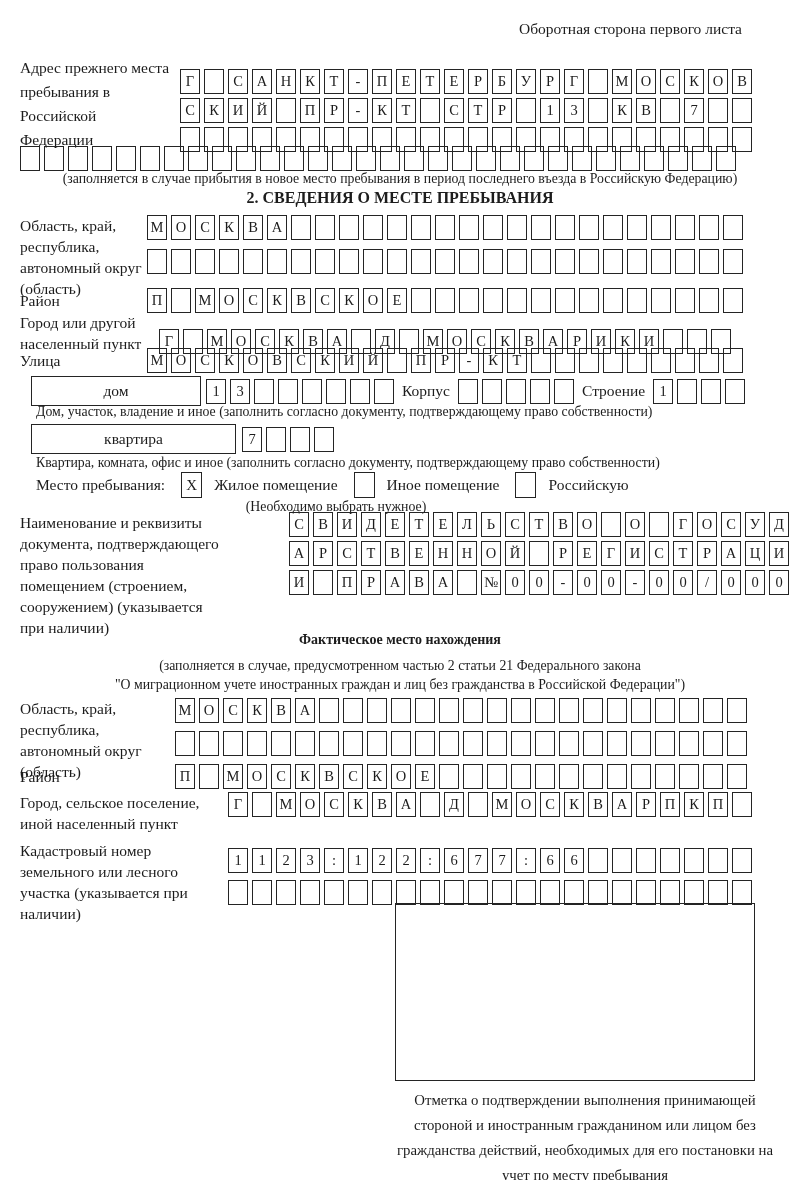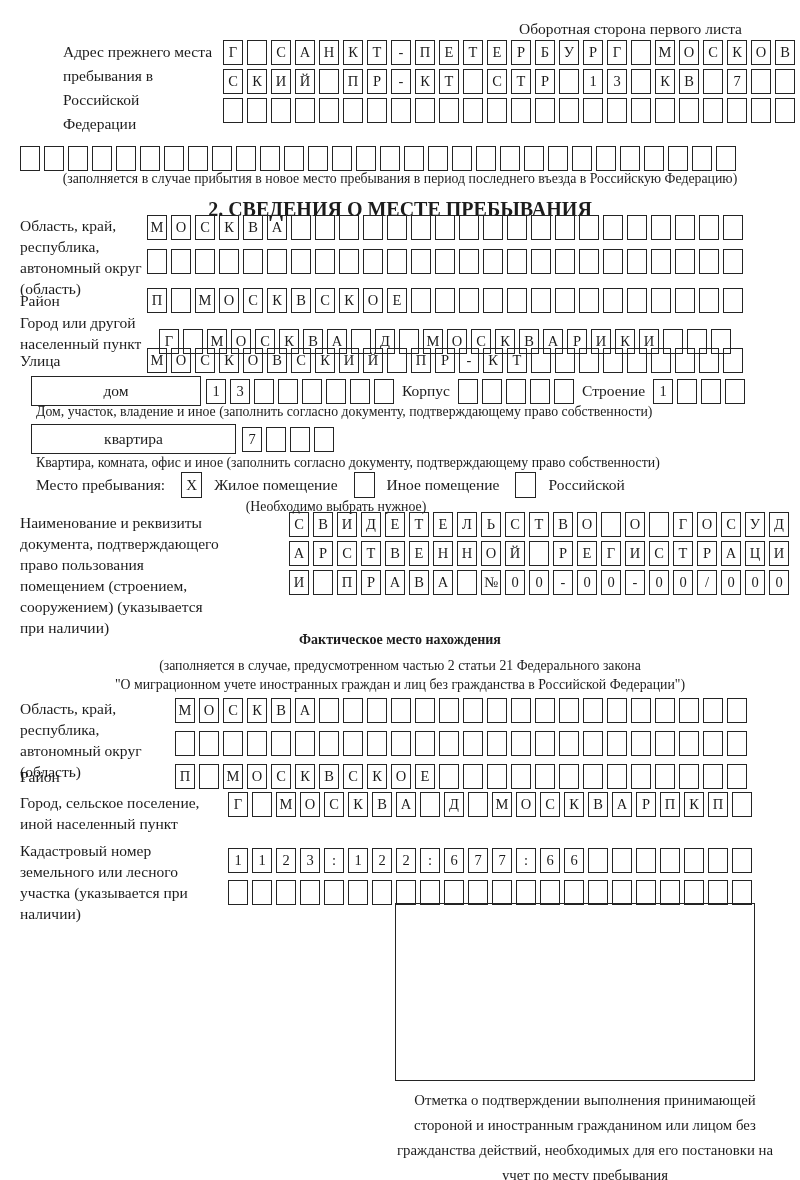--- a/index.html
+++ b/index.html
@@ -14,26 +14,26 @@
   .center{left:0;width:800px;text-align:center;}
   .bold{font-weight:bold;}
   .wide-box{height:30px;border:1.5px solid #242424;box-sizing:border-box;display:flex;
             align-items:center;justify-content:center;font-size:15.5px;}
   .inline-lbl{font-size:15.5px;margin:0 8px;white-space:nowrap;}
   .checkbox{width:21px;height:26px;border:1.5px solid #242424;box-sizing:border-box;display:flex;
             align-items:center;justify-content:center;font-size:15px;flex:0 0 21px;}
   .opt{display:flex;align-items:center;gap:12px;}
 
   #top-note{position:absolute;top:20px;right:58px;font-size:15.5px;}
-  #addr{position:absolute;top:40px;left:20px;display:flex;align-items:flex-start;margin-left:43px;}
+  #addr{position:absolute;top:56px;left:20px;display:flex;align-items:flex-end;}
   #addr .lbl{width:150px;margin-right:10px;line-height:24px;}
   #addr .vrows{gap:4px;}
   #row4{position:absolute;top:146px;left:20px;}
   #cap1{position:absolute;top:171px;}
-  #h2{position:absolute;top:189px;font-size:20px;margin-top:9px;}
+  #h2{position:absolute;top:189px;font-size:16px;}
   #region{position:absolute;top:215px;left:20px;display:flex;align-items:flex-start;}
   #region .lbl{width:127px;}
   #region .vrows{gap:9px;}
   #district{position:absolute;top:288px;left:20px;display:flex;}
   #district .lbl{width:127px;line-height:25px;}
   #city{position:absolute;top:312px;left:20px;display:flex;align-items:flex-end;}
   #city .lbl{width:139px;}
   #street{position:absolute;top:348px;left:20px;display:flex;}
   #street .lbl{width:127px;line-height:25px;}
   #house-row{position:absolute;top:376px;left:31px;display:flex;align-items:center;}
@@ -387,21 +387,21 @@
     <span class="opt">
       <span class="checkbox">X</span>
       <span>Жилое помещение</span>
     </span>
     <span class="opt">
       <span class="checkbox"></span>
       <span>Иное помещение</span>
     </span>
     <span class="opt">
       <span class="checkbox"></span>
-      <span>Российской</span>
+      <span>Российскую</span>
     </span>
   </div>
   <div id="note2" class="cap">(Необходимо выбрать нужное)</div>
 
   <div id="doc">
     <div class="lbl">Наименование и реквизиты документа, подтверждающего право пользования помещением (строением, сооружением) (указывается при наличии)</div>
     <div class="vrows">
       <div class="cells">
           <span class="cell filled">С</span>
           <span class="cell filled">В</span>

